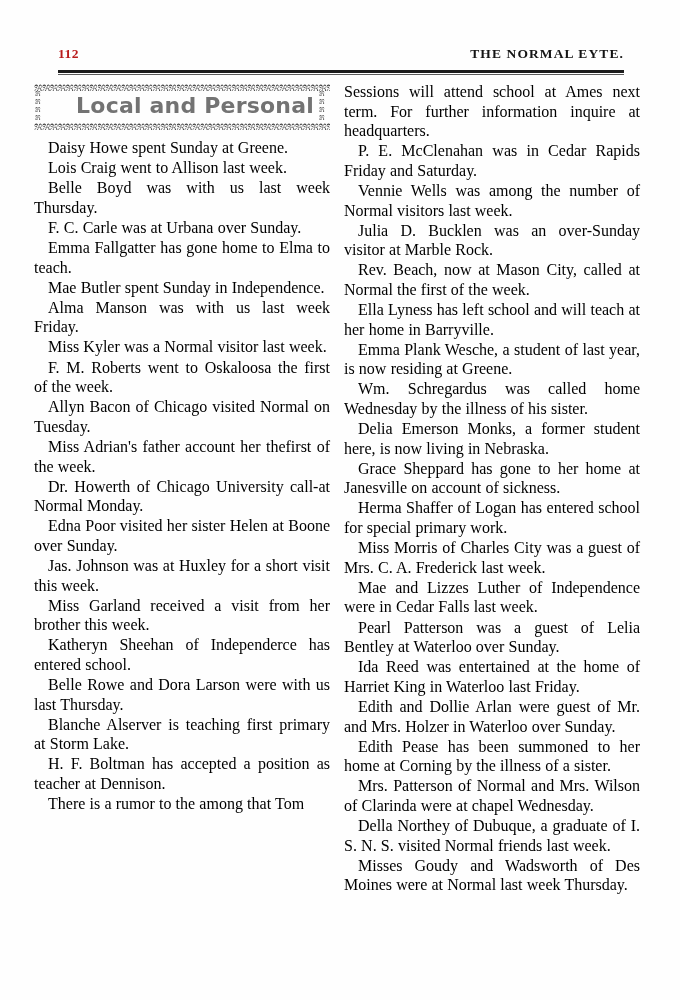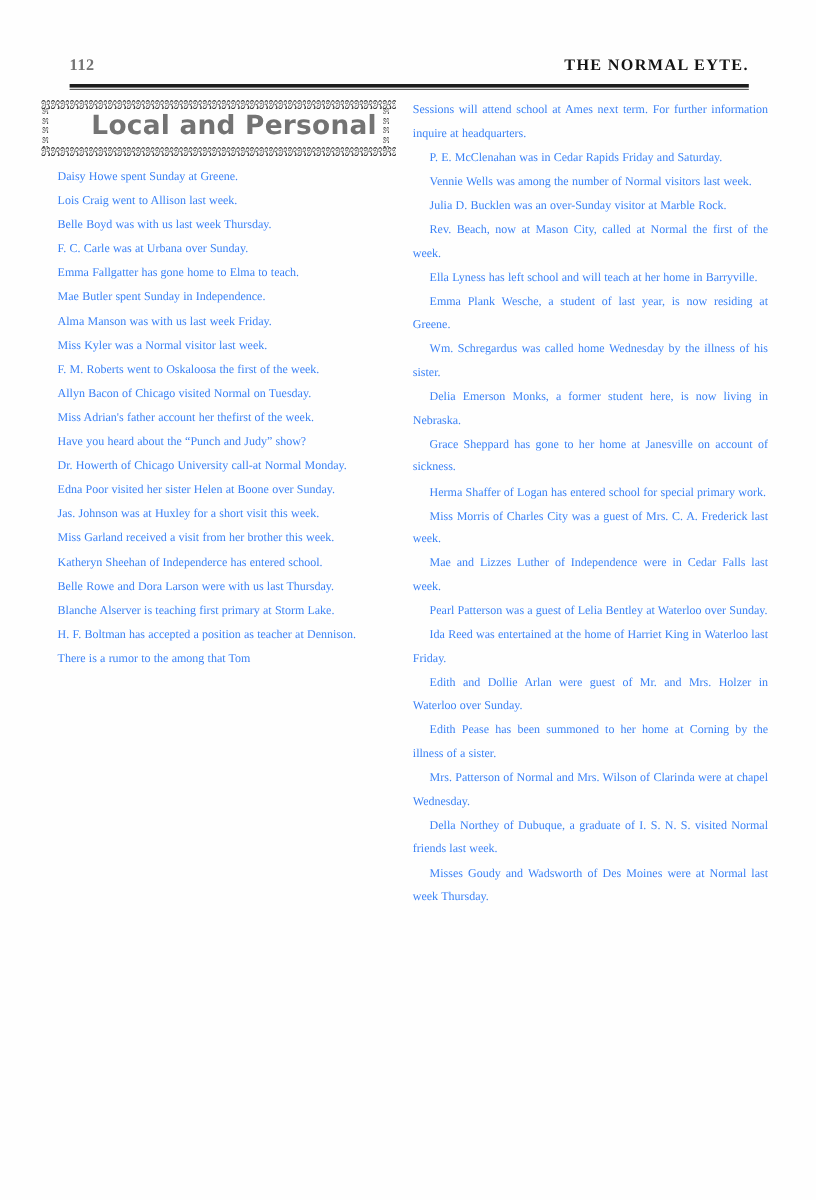--- a/index.html
+++ b/index.html
@@ -32,21 +32,21 @@
     width: 566px;
     height: 24px;
   }
   .folio {
     position: absolute;
     left: 0;
     top: 0;
     font-size: 13.5px;
     font-weight: bold;
     letter-spacing: 0.5px;
-    color: #737373;
+    color: #b91c1c;
     font-family: "Liberation Serif", serif;
   }
   .masthead-title {
     position: absolute;
     left: 0;
     top: 0;
     width: 566px;
     text-align: right;
     font-size: 13.5px;
     font-weight: bold;
@@ -131,25 +131,25 @@
     font-weight: bold;
     font-size: 22px;
     letter-spacing: 0.2px;
     color: #737373;
   }
 
   
   p.item {
     margin: 0 0 0.5px 0;
     padding: 0;
-    font-size: 10px;
+    font-size: 16px;
     line-height: 19.6px;
     text-align: justify;
     text-indent: 14px;
-    color: #3b82f6;
+    color: #000000;
     -webkit-hyphens: none;
     hyphens: none;
     word-spacing: 0.2px;
   }
   p.item:last-child { margin-bottom: 0; }
   .col-right p.item:first-child { text-indent: 0; }
 </style>
 </head>
 <body>
 
@@ -175,21 +175,20 @@
     <p class="item">Lois Craig went to Allison last week.</p>
     <p class="item">Belle Boyd was with us last week Thursday.</p>
     <p class="item">F. C. Carle was at Urbana over Sunday.</p>
     <p class="item">Emma Fallgatter has gone home to Elma to teach.</p>
     <p class="item">Mae Butler spent Sunday in Independence.</p>
     <p class="item">Alma Manson was with us last week Friday.</p>
     <p class="item">Miss Kyler was a Normal visitor last week.</p>
     <p class="item">F. M. Roberts went to Oskaloosa the first of the week.</p>
     <p class="item">Allyn Bacon of Chicago visited Normal on Tuesday.</p>
     <p class="item">Miss Adrian's father account her thefirst of the week.</p>
-    <p class="item">Have you heard about the “Punch and Judy” show?</p>
     <p class="item">Dr. Howerth of Chicago University call-at Normal Monday.</p>
     <p class="item">Edna Poor visited her sister Helen at Boone over Sunday.</p>
     <p class="item">Jas. Johnson was at Huxley for a short visit this week.</p>
     <p class="item">Miss Garland received a visit from her brother this week.</p>
     <p class="item">Katheryn Sheehan of Independerce has entered school.</p>
     <p class="item">Belle Rowe and Dora Larson were with us last Thursday.</p>
     <p class="item">Blanche Alserver is teaching first primary at Storm Lake.</p>
     <p class="item">H. F. Boltman has accepted a position as teacher at Dennison.</p>
     <p class="item">There is a rumor to the among that Tom</p>
   </div>

